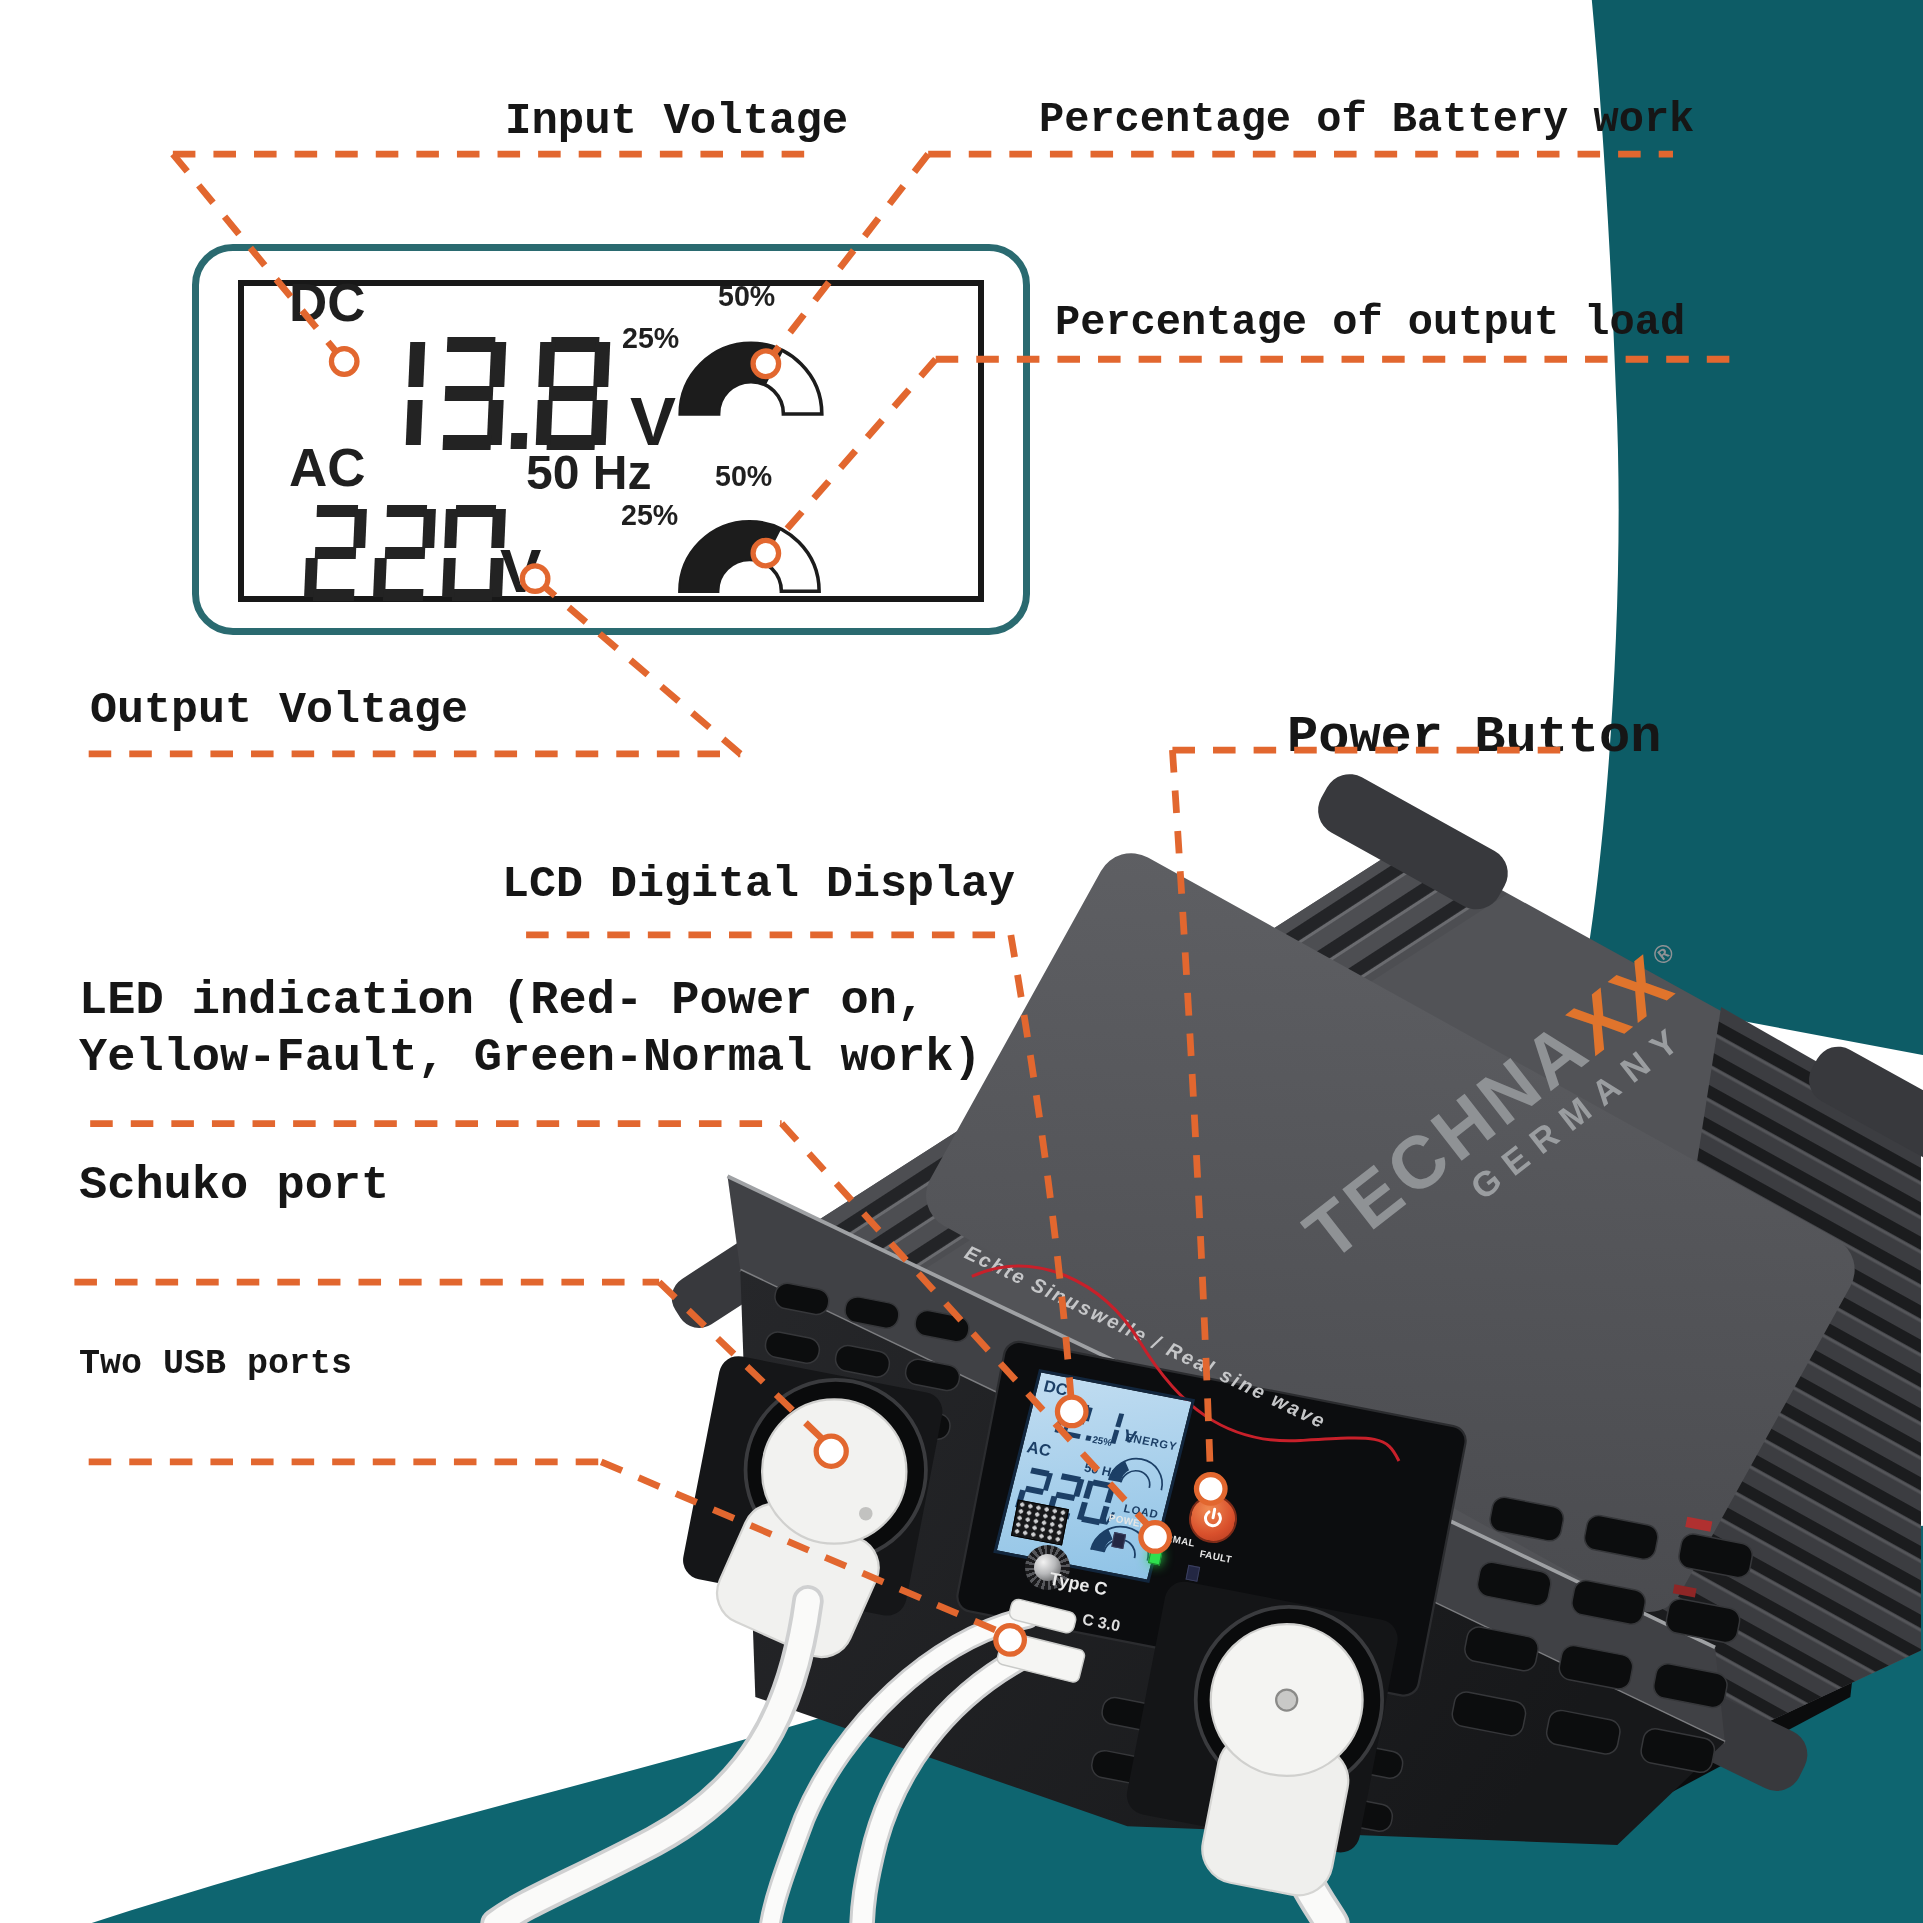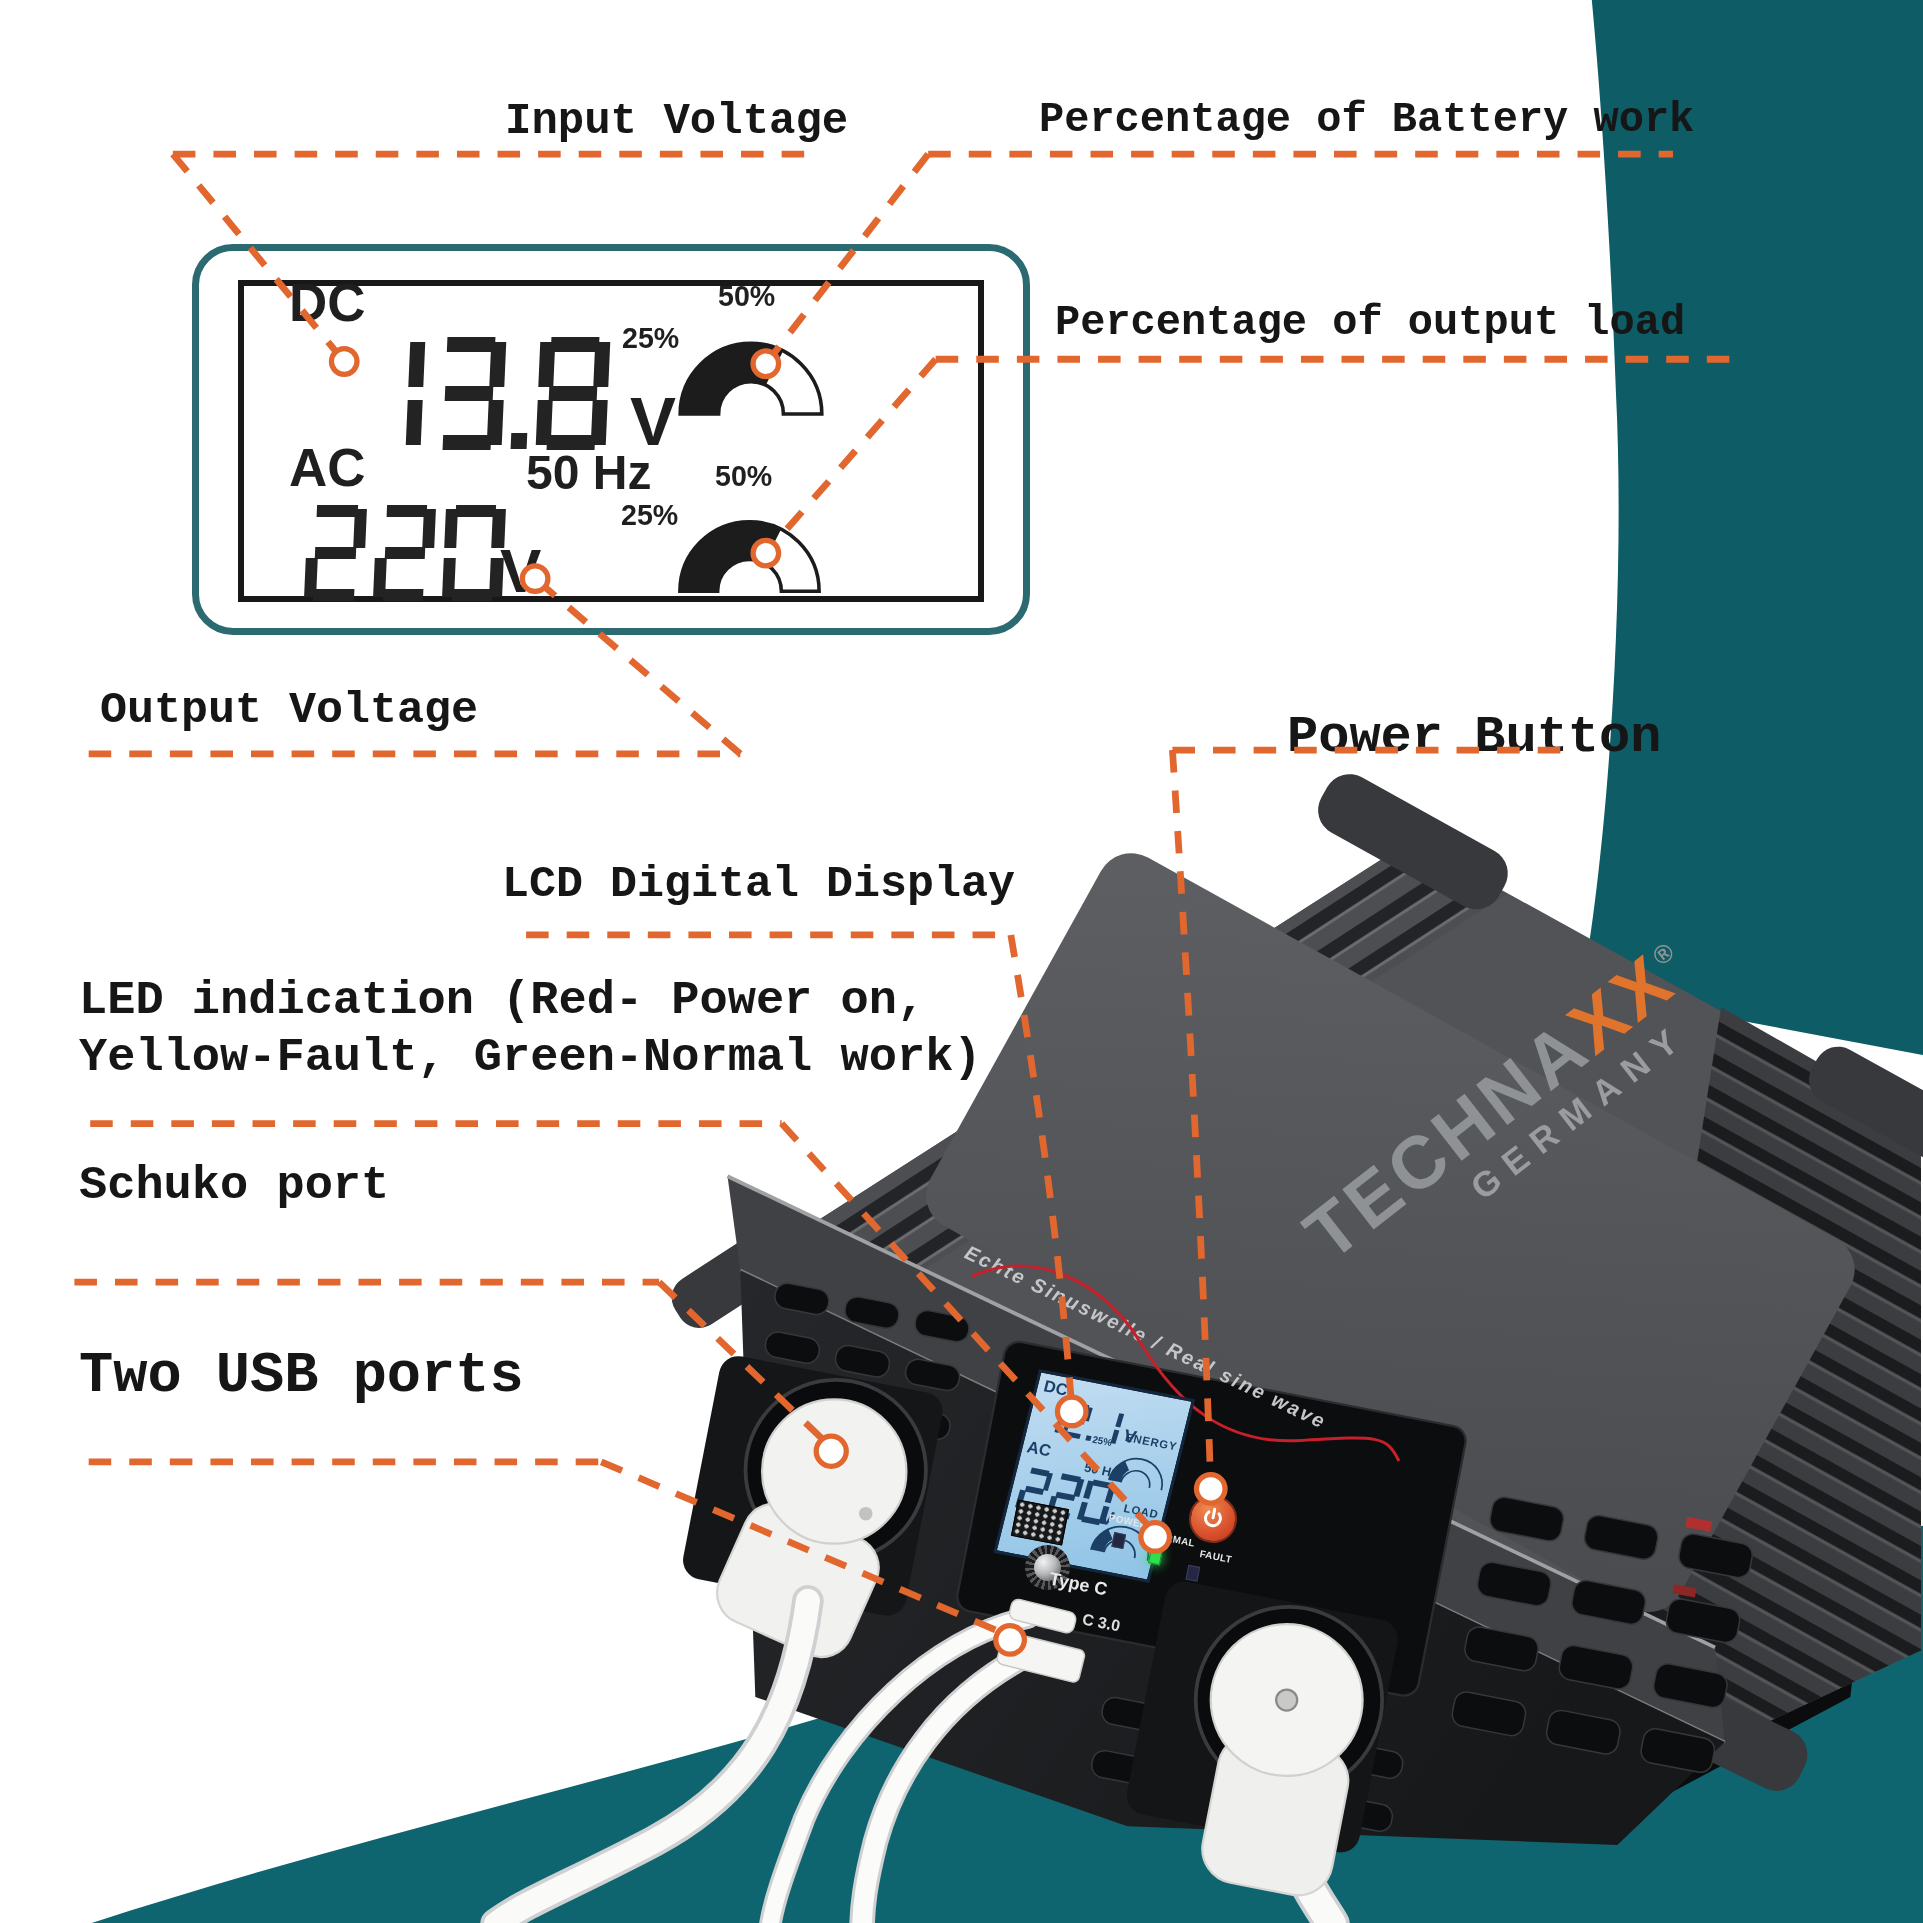--- a/index.html
+++ b/index.html
@@ -253,27 +253,27 @@
 <svg class="layer" style="left:661px;top:487px;" width="177" height="120" viewBox="0 0 300 170">
   <path d="M32,160 A118,118 0 0 1 268,160 L204,160 A54,54 0 0 0 96,160 Z" fill="#fff" stroke="#1C1C1C" stroke-width="6"></path>
   <path d="M32,160 A118,118 0 0 1 203.6,54.9 L174.5,111.9 A54,54 0 0 0 96,160 Z" fill="#1C1C1C"></path>
 </svg>
 <div class="ptxt" style="left:715px;top:460px;font-size:28.6px;">50%</div>
 <div class="ptxt" style="left:621px;top:499px;font-size:28.6px;">25%</div>
 
 <div class="lbl" style="left:505px;top:96px;font-size:44px;">Input Voltage</div>
 <div class="lbl" style="left:1039px;top:96px;font-size:42px;">Percentage of Battery work</div>
 <div class="lbl" style="left:1055px;top:299px;font-size:42px;">Percentage of output load</div>
-<div class="lbl" style="left:90px;top:685px;font-size:45px;margin-left:10px;">Output Voltage</div>
+<div class="lbl" style="left:90px;top:685px;font-size:45px;">Output Voltage</div>
 <div class="lbl" style="left:1287px;top:708px;font-size:52px;">Power Button</div>
 <div class="lbl" style="left:502px;top:859px;font-size:45px;">LCD Digital Display</div>
 <div class="lbl" style="left:79px;top:974px;font-size:47px;">LED indication (Red- Power on,</div>
 <div class="lbl" style="left:79px;top:1031px;font-size:47px;">Yellow-Fault, Green-Normal work)</div>
 <div class="lbl" style="left:79px;top:1159px;font-size:47px;">Schuko port</div>
-<div class="lbl" style="left:79px;top:1344px;font-size:57px;">Two USB ports</div>
+<div class="lbl" style="left:79px;top:1344px;font-size:35px;">Two USB ports</div>
 
 <div class="logo">
   <div class="l1"><span>TECHNA</span><span class="xx">XX</span><span class="reg">®</span></div>
   <div class="l2">GERMANY</div>
 </div>
 
 <div class="tagline">
   <svg width="496" height="90" style="position:absolute;left:-7.5px;top:-21px;" viewBox="0 0 660 120">
     <path d="M30,70 C90,0 190,0 270,52 S 430,128 520,78 S 620,22 650,46" stroke="#C8202A" stroke-width="4" fill="none"></path>
   </svg>

